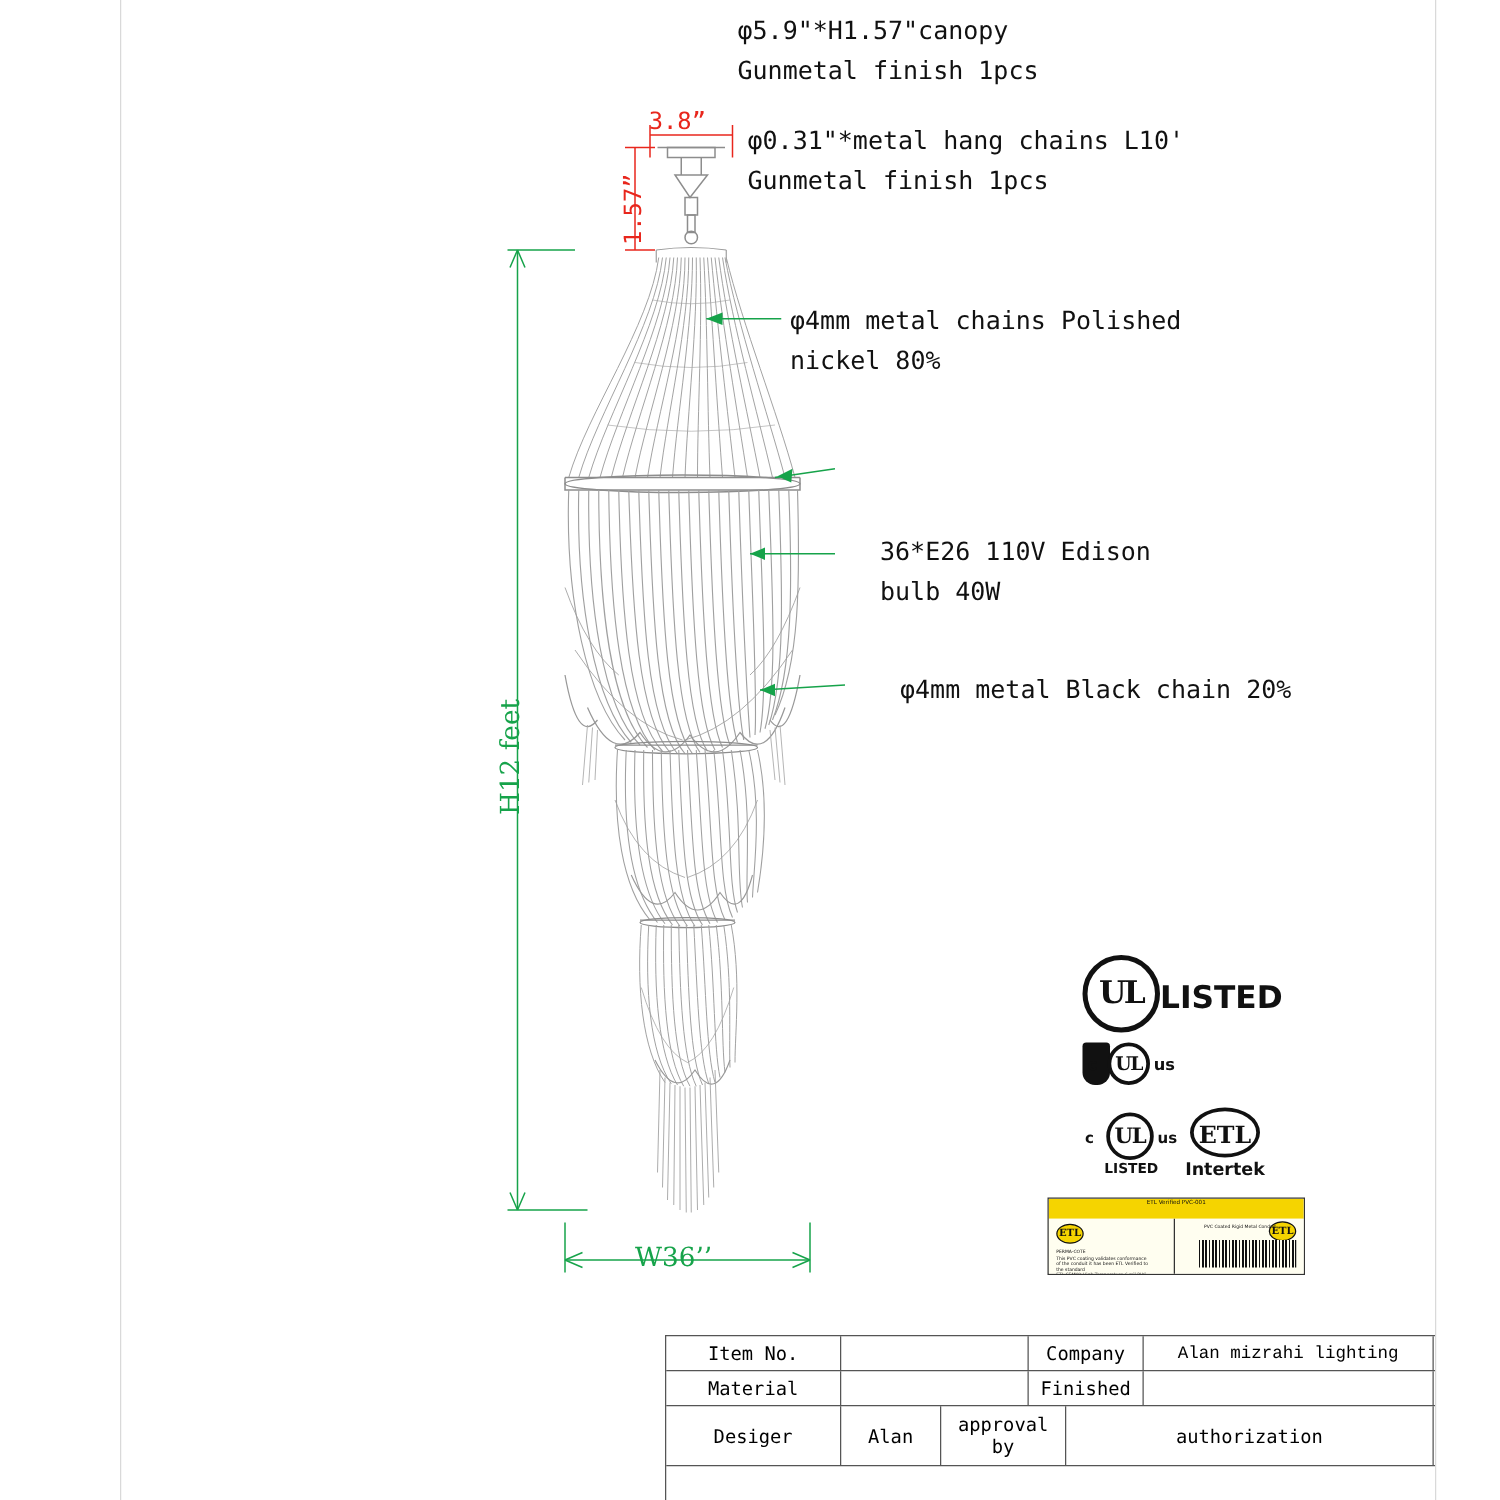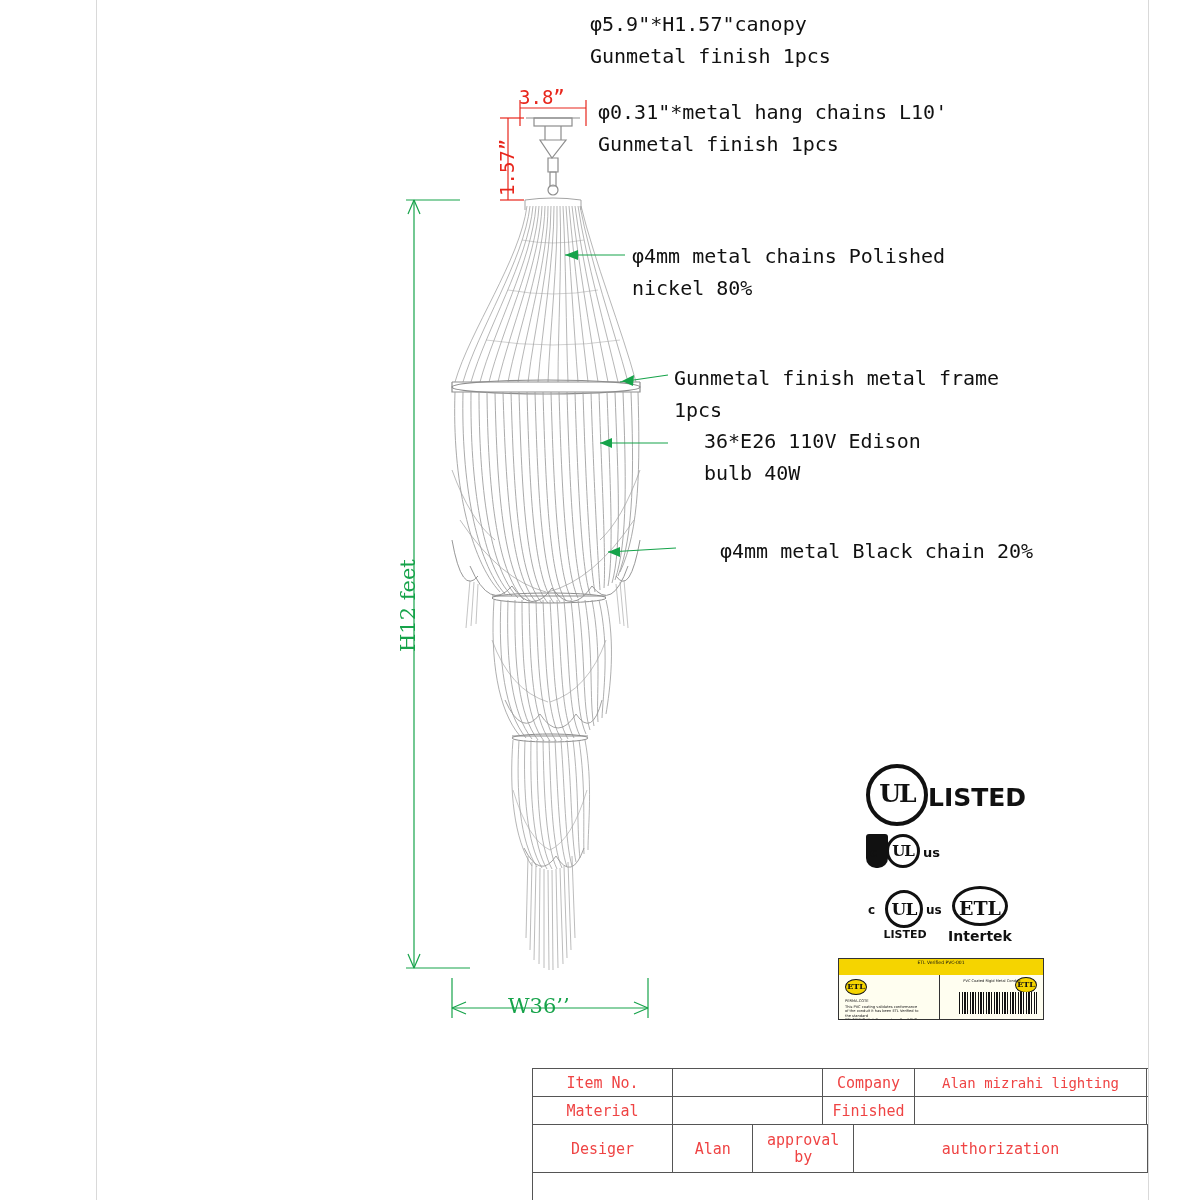--- a/index.html
+++ b/index.html
@@ -288,30 +288,30 @@
     border-top: 1px solid #555;
     border-left: 1px solid #555;
     box-sizing: border-box;
   }
   .tb-row {
     display: flex;
     height: 28px;
     border-bottom: 1px solid #555;
     box-sizing: border-box;
   }
-  .tb-row.last { height: 48px; justify-content: space-between; }
+  .tb-row.last { height: 48px; }
   .tb-cell {
     border-right: 1px solid #555;
     box-sizing: border-box;
     display: flex;
     align-items: center;
     justify-content: center;
     font-family: "DejaVu Sans Mono", monospace;
     font-size: 15px;
-    color: #ef4444;
+    color: #000000;
     padding: 0 4px;
     overflow: hidden;
     white-space: nowrap;
   }
   .tb-cell.lbl { font-size: 15px; }
   .tb-cell.small { font-size: 14px; }
 
   
   #lamp {
     position: absolute;
@@ -537,22 +537,20 @@
 
   <div class="note" style="left:590px; top:8px;">φ5.9"*H1.57"canopy
 Gunmetal finish 1pcs</div>
 
   <div class="note" style="left:598px; top:96px;">φ0.31"*metal hang chains L10'
 Gunmetal finish 1pcs</div>
 
   <div class="note" style="left:632px; top:240px;">φ4mm metal chains Polished
 nickel 80%</div>
 
-  <div class="note" style="left:674px; top:362px;">Gunmetal finish metal frame
-1pcs</div>
 
   <div class="note" style="left:704px; top:425px;">36*E26 110V Edison
 bulb 40W</div>
 
   <div class="note" style="left:720px; top:535px;">φ4mm metal Black chain 20%</div>
 
   <div class="dim-red" style="left:519px; top:86px;">3.8”</div>
 
   <div class="dim-red vert" style="left:496px; top:196px;">1.57”</div>
 
@@ -606,21 +604,21 @@
       <div class="barcode"></div>
     </div>
   </div>
 
   <div class="title-block">
 
     <div class="tb-row">
       <div class="tb-cell lbl" style="width:140px;">Item No.</div>
       <div class="tb-cell" style="width:150px;"></div>
       <div class="tb-cell lbl" style="width:92px;">Company</div>
-      <div class="tb-cell small" style="width:232px;">Alan mizrahi lighting</div>
+      <div class="tb-cell small" style="width:232px;font-family:Liberation Mono, monospace;">Alan mizrahi lighting</div>
     </div>
 
     <div class="tb-row">
       <div class="tb-cell lbl" style="width:140px;">Material</div>
       <div class="tb-cell" style="width:150px;"></div>
       <div class="tb-cell lbl" style="width:92px;">Finished</div>
       <div class="tb-cell" style="width:232px;"></div>
     </div>
 
 

